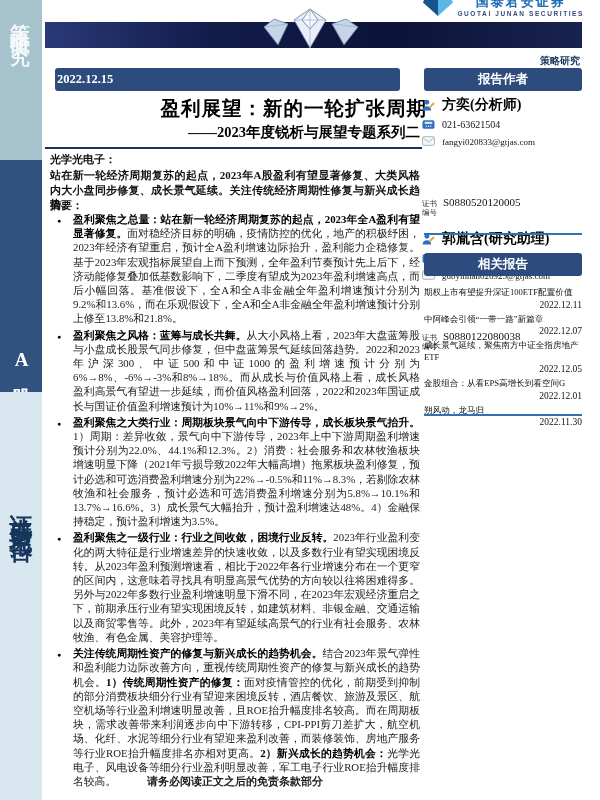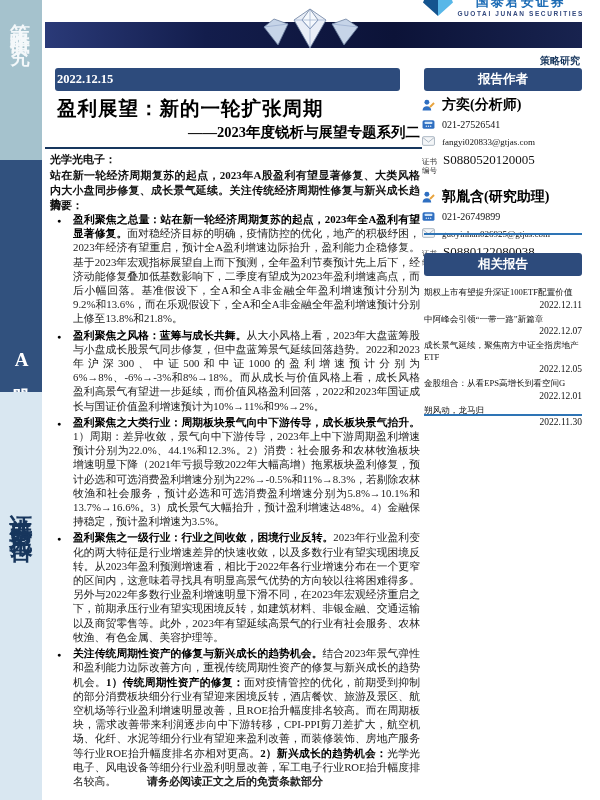--- a/index.html
+++ b/index.html
@@ -33,21 +33,21 @@
   .strategy-label{position:absolute;top:54px;right:20px;font-size:10px;font-weight:bold;color:#17365d;}
 
   
   .navy-box{position:absolute;height:23px;background:#2d4b7c;border-radius:3px;color:#fff;
             font-weight:bold;font-size:12.5px;line-height:23px;}
   .date-box{left:55px;top:68px;width:345px;padding-left:2px;box-sizing:border-box;}
   .authors-box{left:424px;top:68px;width:158px;text-align:center;}
   .related-box{left:424px;top:253px;width:158px;text-align:center;}
 
   .title{position:absolute;left:57px;top:95px;width:370px;font-size:19.5px;font-weight:bold;
-         color:#000;letter-spacing:1px;}
+         color:#000;letter-spacing:1px;text-align:right;}
   .subtitle{position:absolute;left:57px;top:123px;width:363px;text-align:right;font-size:14.5px;
             font-weight:bold;color:#000;}
   .hr1{position:absolute;left:45px;top:147px;width:377px;height:2px;background:#17365d;}
 
   .guide-label{position:absolute;left:50px;top:152px;font-size:11px;font-weight:bold;}
   .guide-text{position:absolute;left:50px;top:168px;width:370px;font-size:11px;font-weight:bold;
               line-height:14.5px;text-align:justify;}
   .abstract-label{position:absolute;left:50px;top:198px;font-size:11px;font-weight:bold;}
 
   
@@ -61,21 +61,21 @@
   .authors-list{position:absolute;left:422px;top:96px;width:162px;}
   .author{margin-bottom:13px;}
   .arow{display:flex;align-items:center;margin-bottom:4px;min-height:13px;}
   .arow .ic{width:13px;height:12px;margin-right:7px;flex:0 0 13px;}
   .arow .ic svg{display:block;}
   .aname{font-size:14px;font-weight:bold;color:#000;}
   .aphone{font-size:10px;color:#111;}
   .aemail{font-size:9px;color:#111;text-decoration:none;}
   .certrow{display:flex;align-items:baseline;margin-top:1px;}
   .certlabel{font-size:7.5px;color:#333;width:20px;line-height:9px;margin-right:1px;flex:0 0 20px;}
-  .certvalue{font-size:13px;color:#111;}
+  .certvalue{font-size:11px;color:#111;margin-top:44px;}
   .authors-divider{position:absolute;left:424px;top:233px;width:158px;height:2px;background:#2e74b5;}
 
   .related-list{position:absolute;left:424px;top:281px;width:158px;margin-top:6px;}
   .report-item{margin-bottom:3px;cursor:pointer;}
   .report-title{font-size:8.6px;line-height:11.5px;color:#111;}
   .report-date{font-size:9.5px;line-height:12px;text-align:right;color:#111;}
   .related-divider{position:absolute;left:424px;top:414px;width:158px;height:2px;background:#2e74b5;}
 
   .footer{position:absolute;left:40px;top:774px;width:390px;text-align:center;
           font-size:11px;font-weight:bold;color:#222;}
@@ -165,21 +165,21 @@
         <div class="arow">
           <span class="ic">
             <svg width="13" height="11" viewBox="0 0 24 20">
               <rect x="1" y="2" width="22" height="16" rx="3" fill="#2f6fc1"></rect>
               <rect x="5" y="5" width="14" height="4" rx="1" fill="#cfe3f7"></rect>
               <circle cx="8" cy="13" r="1.3" fill="#fff"></circle>
               <circle cx="12" cy="13" r="1.3" fill="#fff"></circle>
               <circle cx="16" cy="13" r="1.3" fill="#fff"></circle>
             </svg>
           </span>
-          <span class="aphone">021-27526541</span>
+          <span class="aphone">021-63621504</span>
         </div>
         <div class="arow">
           <span class="ic">
             <svg width="13" height="10" viewBox="0 0 24 18">
               <rect x="1" y="1" width="22" height="16" rx="2" fill="#f4f6f8" stroke="#9aa7b5" stroke-width="1.5"></rect>
               <path d="M2 3l10 8L22 3" fill="none" stroke="#9aa7b5" stroke-width="1.5"></path>
             </svg>
           </span>
           <a class="aemail">fangyi020833@gtjas.com</a>
         </div>

